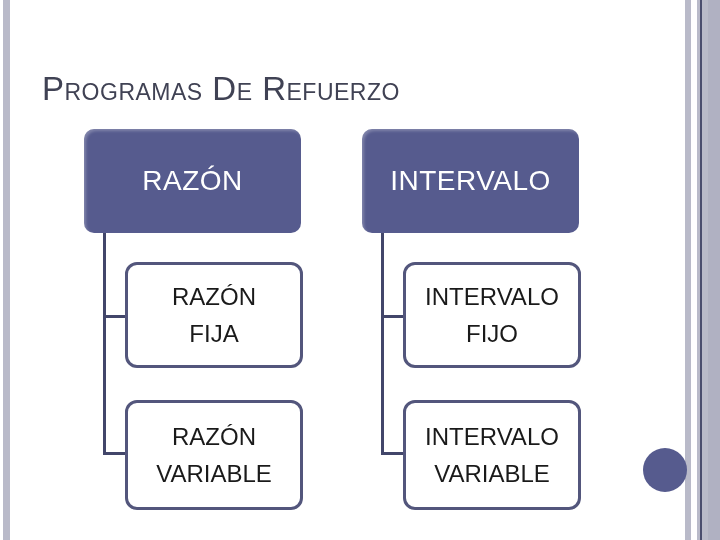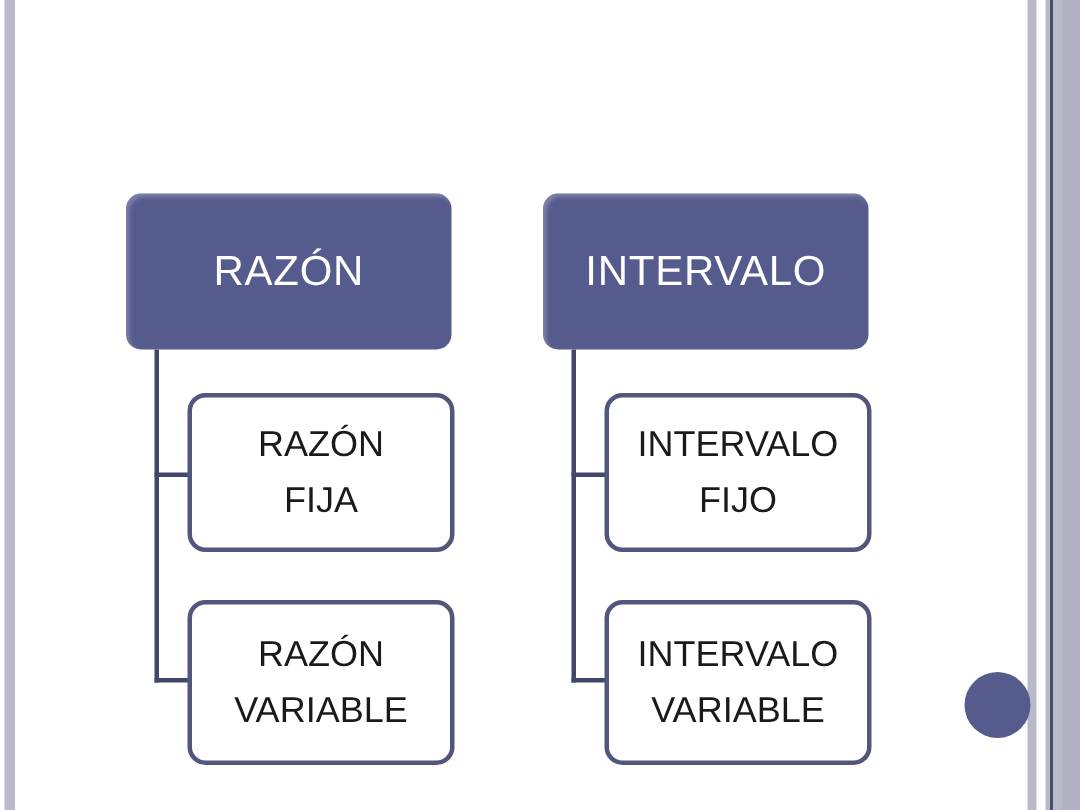--- a/index.html
+++ b/index.html
@@ -87,20 +87,21 @@
 
 <div class="slide">
 
   <div class="stripe stripe-left"></div>
   <div class="stripe stripe-r1"></div>
   <div class="stripe stripe-r2"></div>
   <div class="stripe stripe-r3"></div>
   <div class="stripe stripe-r4"></div>
   <div class="stripe stripe-r5"></div>
 
+  <h1 class="title">Programas De Refuerzo</h1>
 
   <div class="conn vline-left"></div>
   <div class="conn stub stub-l1"></div>
   <div class="conn stub stub-l2"></div>
 
   <div class="conn vline-right"></div>
   <div class="conn stub stub-r1"></div>
   <div class="conn stub stub-r2"></div>
 
   <div class="hdr-box hdr-left">

